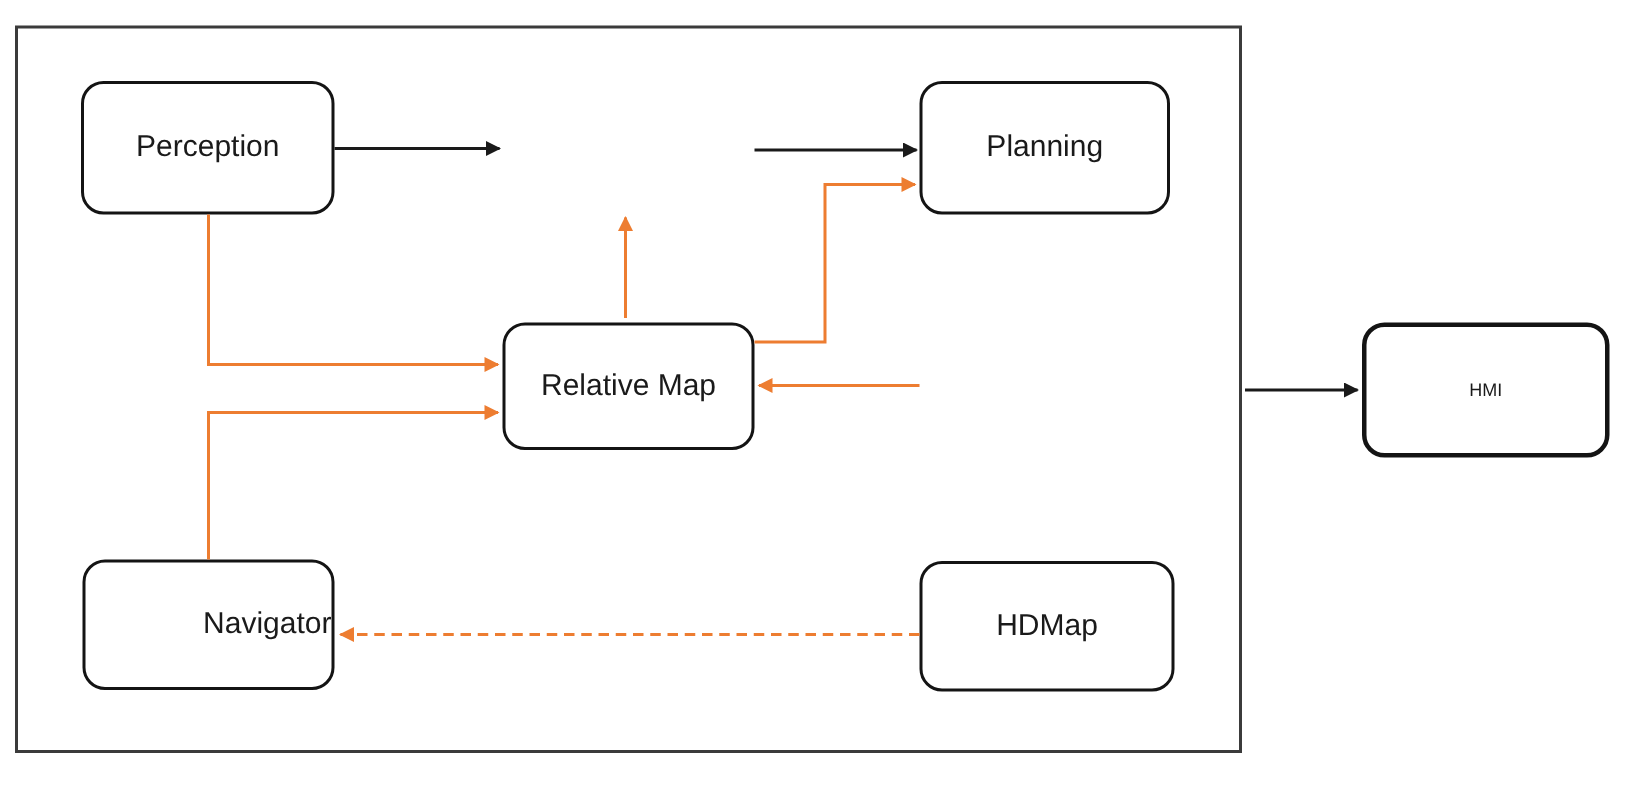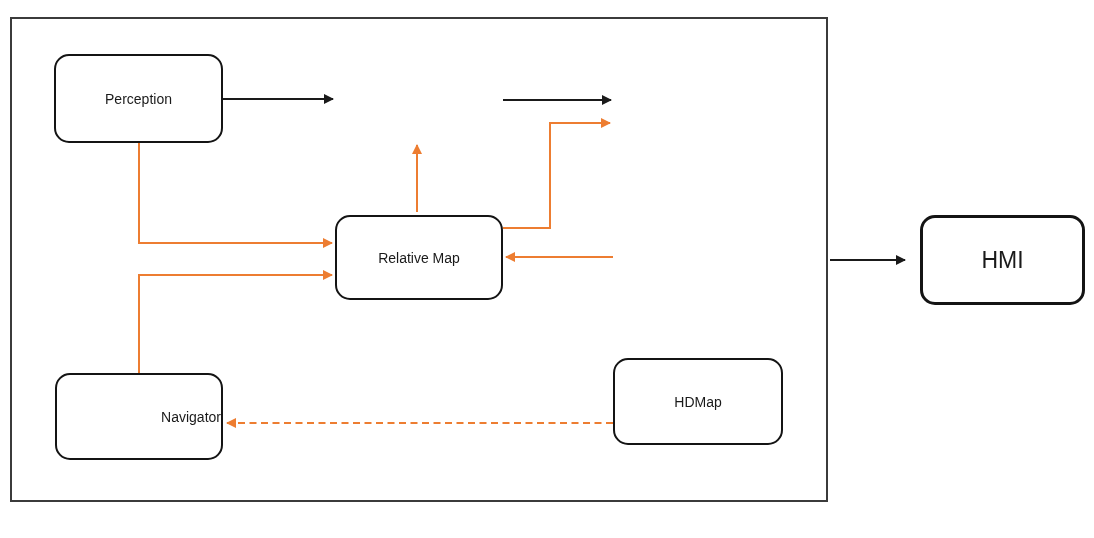--- a/index.html
+++ b/index.html
@@ -22,49 +22,52 @@
   .node {
     position: absolute;
     box-sizing: border-box;
     background: #ffffff;
     border: 2px solid #141414;
     border-radius: 15px;
     display: flex;
     align-items: center;
     justify-content: center;
     color: #1a1a1a;
-    font-size: 14px;
+    font-size: 20px;
     z-index: 2;
   }
   .n-perception   { left: 54px;  top: 54px;  width: 169px; height: 89px; }
   .n-prediction   { left: 335px; top: 55px;  width: 168px; height: 87px; }
   .n-planning     { left: 613px; top: 54px;  width: 167px; height: 89px; }
   .n-relative-map { left: 335px; top: 215px; width: 168px; height: 85px; align-items: center; }
   .n-localization { left: 613px; top: 212px; width: 169px; height: 88px; }
   .n-navigator    { left: 55px;  top: 373px; width: 168px; height: 87px; justify-content: flex-end; }
-  .n-hdmap        { left: 613px; top: 358px; width: 170px; height: 87px; }
+  .n-hdmap        { left: 613px; top: 374px; width: 170px; height: 87px; }
   .n-hmi          { left: 908px; top: 215px; width: 165px; height: 90px;
-                    border-width: 3px; font-size: 23px; margin-left: 12px; }
+                    border-width: 3px; font-size: 12px; }
   .edges {
     position: absolute;
     left: 0; top: 0;
     width: 1094px; height: 538px;
     z-index: 3;
     pointer-events: none;
   }
 </style>
 </head>
 <body>
 
 <div class="canvas">
 
   <div class="boundary"></div>
 
   <div class="node n-perception">
     <span>Perception</span>
+  </div>
+  <div class="node n-planning">
+    <span>Planning</span>
   </div>
   <div class="node n-relative-map">
     <span>Relative Map</span>
   </div>
   <div class="node n-navigator">
     <span>Navigator</span>
   </div>
   <div class="node n-hdmap">
     <span>HDMap</span>
   </div>

